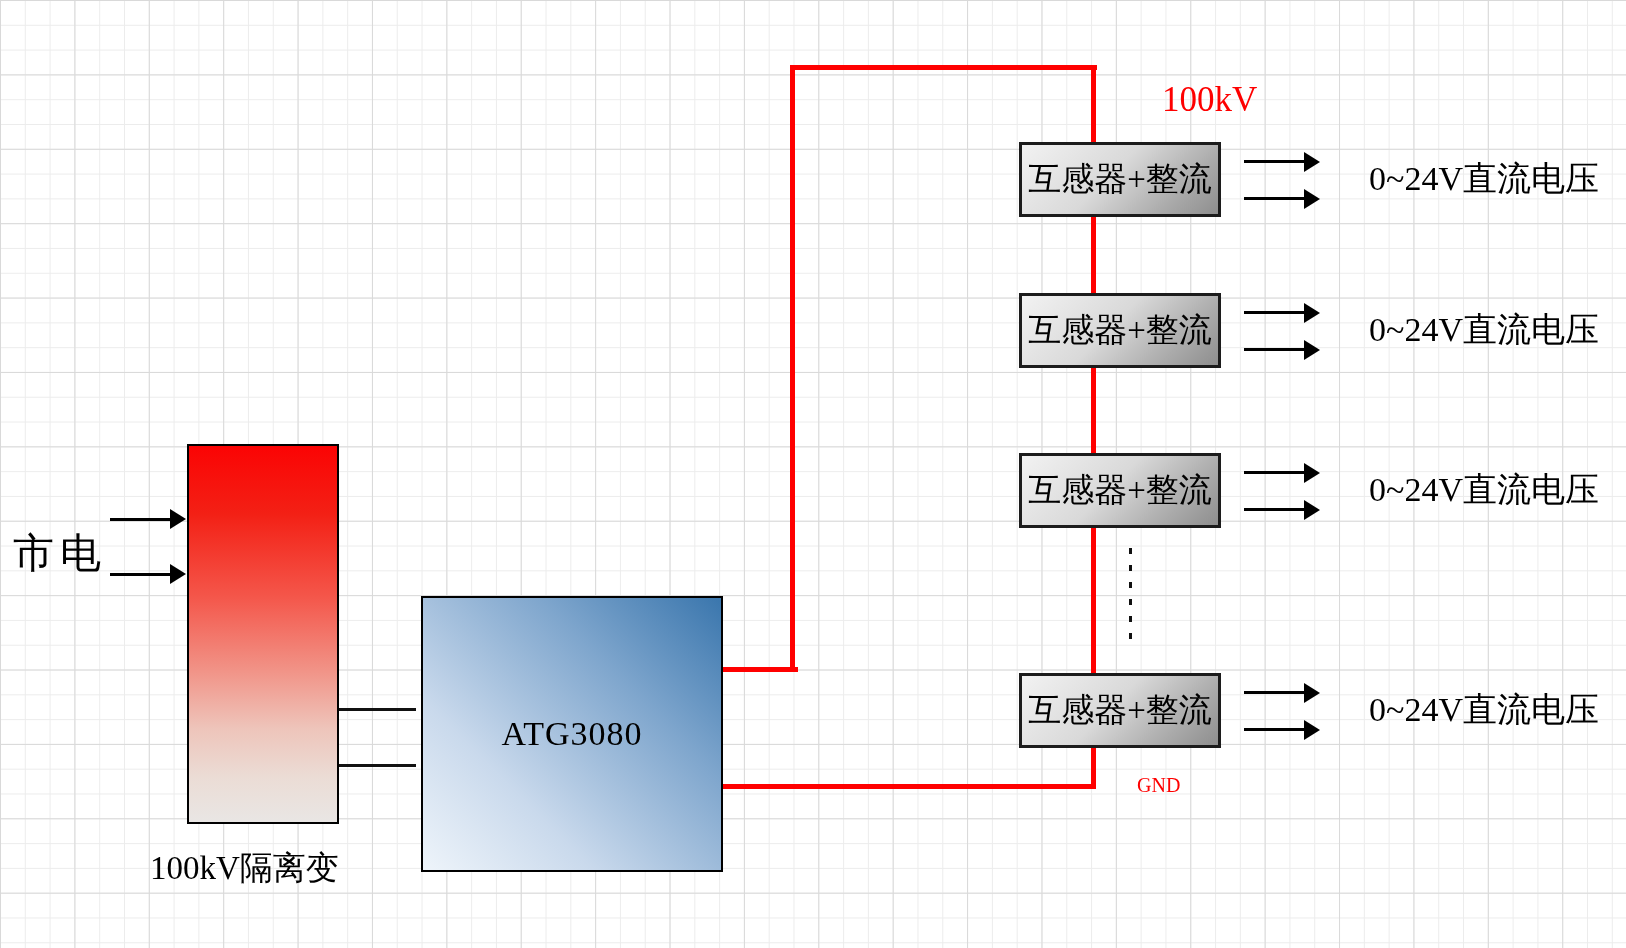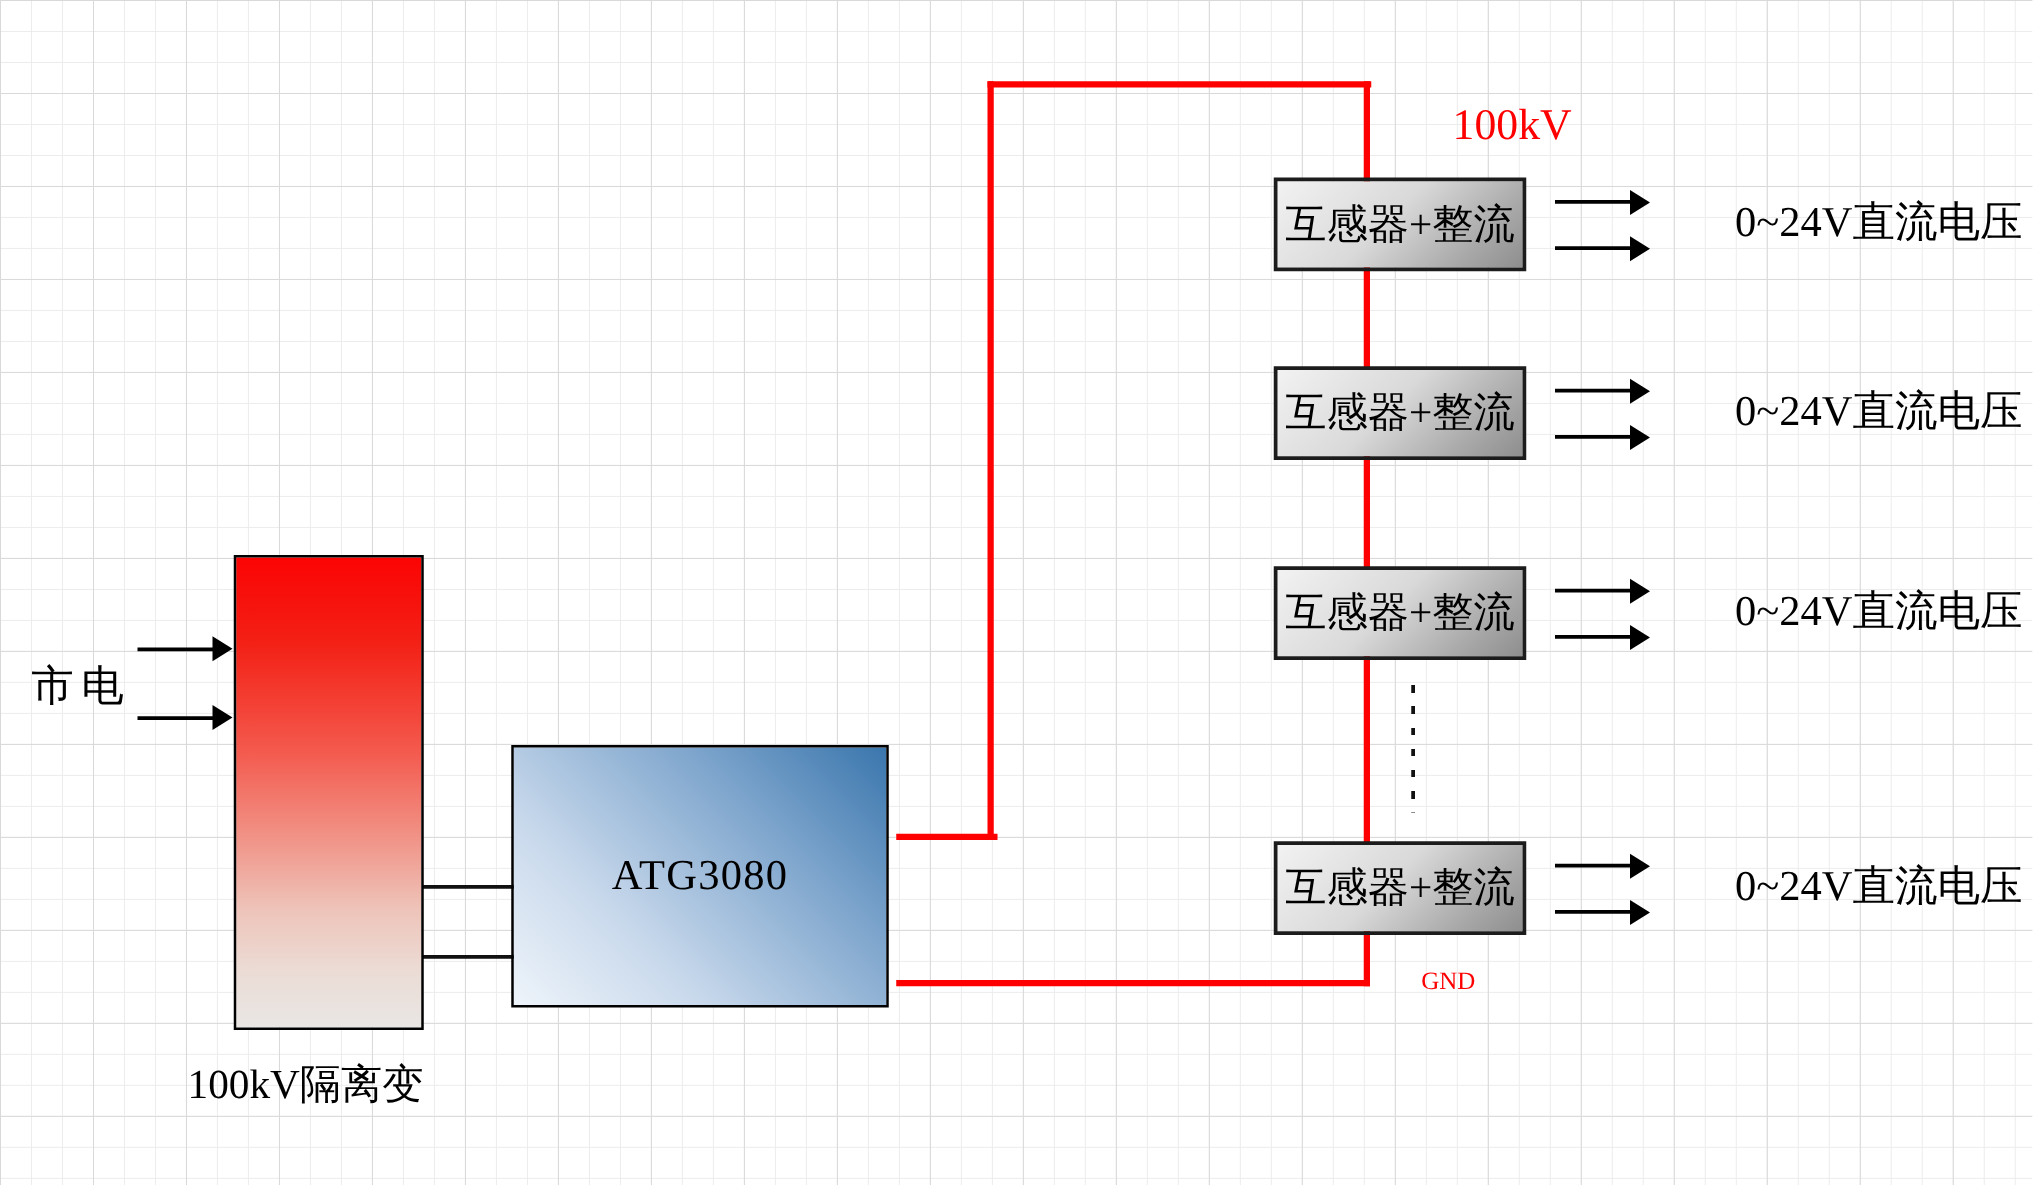--- a/index.html
+++ b/index.html
@@ -23,21 +23,21 @@
     position:absolute;width:3px;z-index:1;
     background:repeating-linear-gradient(to bottom,#111 0 6px,transparent 6px 17px);
   }
   
   .transformer{
     position:absolute;left:187px;top:444px;width:152px;height:380px;
     border:2px solid #000;z-index:2;
     background:linear-gradient(180deg,#fb0404 0%,#f32015 18%,#f4564a 40%,#f19488 60%,#eec4ba 75%,#ebdcd5 88%,#e9e6e4 100%);
   }
   .atg{
-    position:absolute;left:409px;top:596px;width:302px;height:210px;
+    position:absolute;left:421px;top:596px;width:302px;height:276px;
     border:2px solid #000;z-index:2;
     display:flex;align-items:center;justify-content:center;
     background:linear-gradient(45deg,#eef4fa 0%,#c9d9ec 30%,#7fa6cd 68%,#3a76ad 100%);
   }
   .atg span{font-size:34px;color:#000;letter-spacing:1px;}
   .module{
     position:absolute;left:1019px;width:202px;height:75px;
     border:3px solid #1c1c1c;z-index:2;
     display:flex;align-items:center;justify-content:center;
     background:linear-gradient(135deg,#f2f2f2 0%,#d9d9d9 45%,#aaaaaa 78%,#8e8e8e 100%);
@@ -47,26 +47,26 @@
   
   .arrow-line{position:absolute;height:3px;background:#000;z-index:3;}
   .arrow-head{
     position:absolute;width:0;height:0;z-index:3;
     border-top:10px solid transparent;border-bottom:10px solid transparent;
     border-left:16px solid #000;
   }
   
   .lbl{position:absolute;color:#000;z-index:4;white-space:nowrap;}
   .lbl.red{color:#fe0000;text-align:right;}
-  .mains{left:13px;top:526px;font-size:34px;letter-spacing:6px;margin-left:12px;}
+  .mains{left:13px;top:526px;font-size:41px;letter-spacing:6px;}
   .t-caption{left:150px;top:848px;width:225px;text-align:left;font-size:33px;line-height:41px;}
   .hvlbl{left:1162px;top:80px;font-size:35px;}
   .gndlbl{left:1137px;top:774px;font-size:20px;}
   .cablelbl{left:798px;top:800px;width:260px;text-align:center;font-size:34px;}
-  .outlbl{left:1350px;width:268px;text-align:right;font-size:34px;line-height:42px;position:absolute;z-index:4;white-space:nowrap;}
+  .outlbl{left:1350px;width:268px;text-align:center;font-size:34px;line-height:42px;position:absolute;z-index:4;white-space:nowrap;}
 </style>
 </head>
 <body>
 
 <div class="canvas">
 
   <div class="lbl mains">市电</div>
   <div>
     <div class="arrow-line" style="left:110px;top:518px;width:62px;"></div>
     <div class="arrow-head" style="left:170px;top:509px;"></div>

